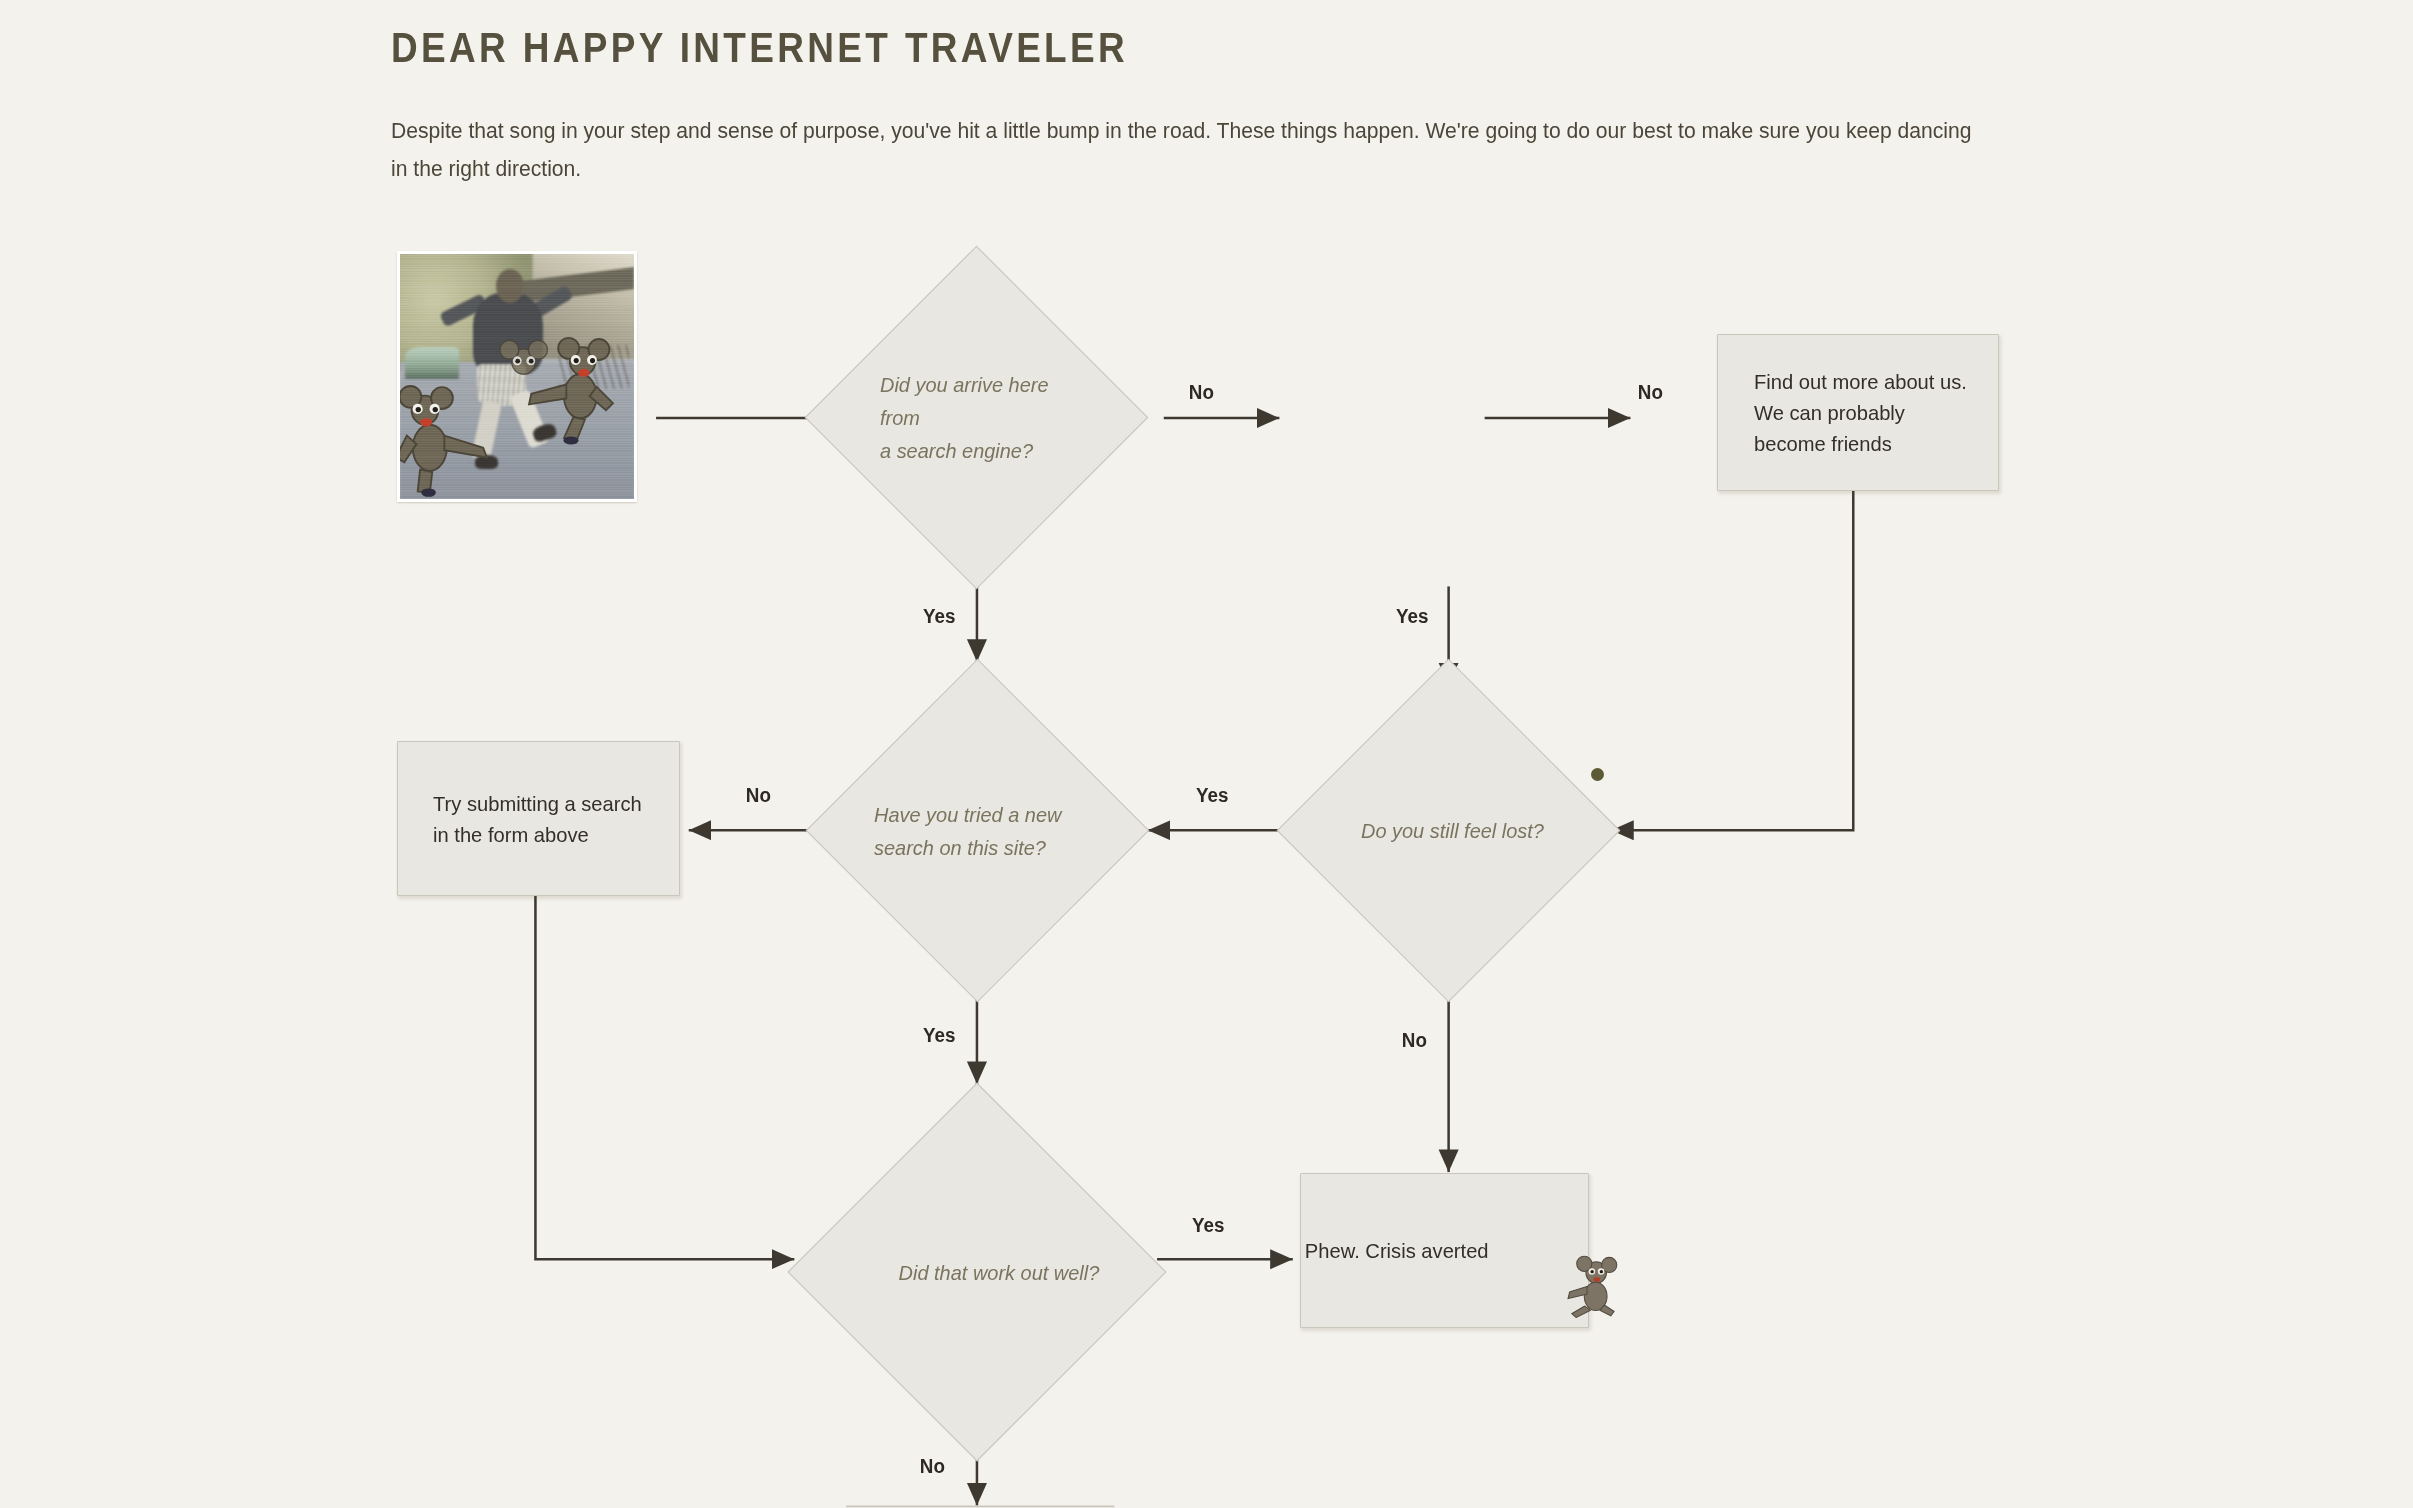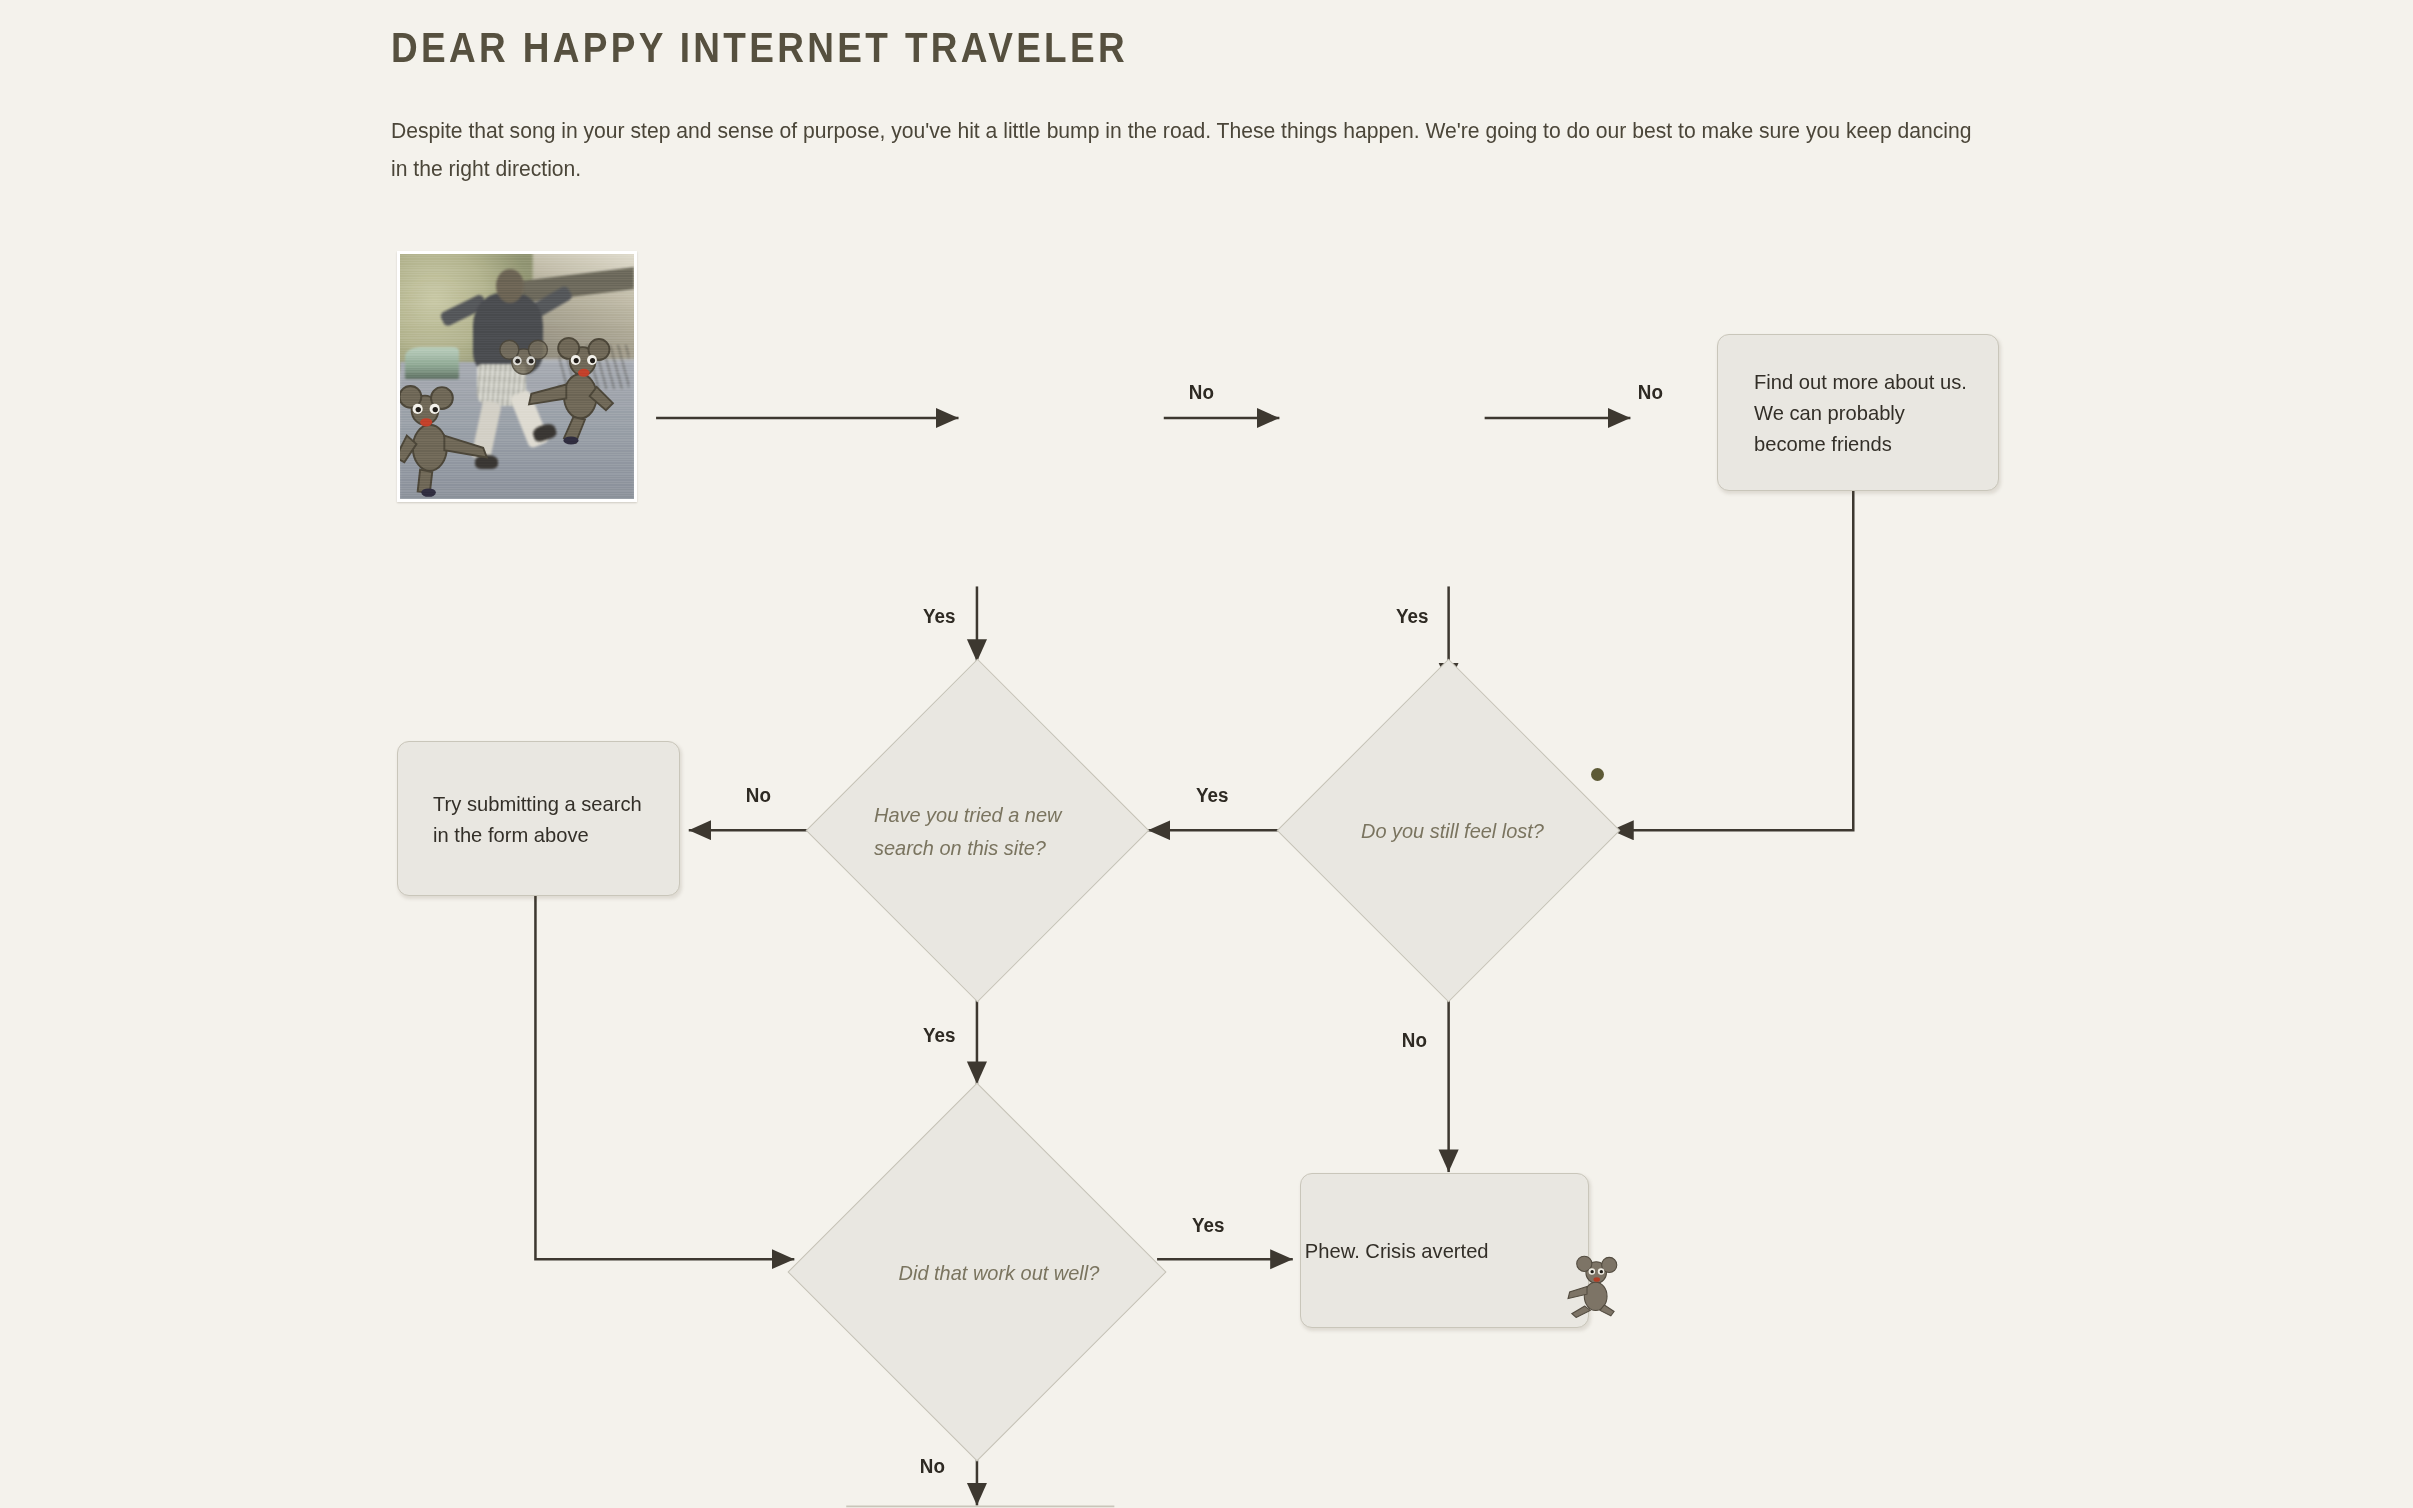--- a/index.html
+++ b/index.html
@@ -214,21 +214,21 @@
     padding-left: 0;
     transform: scaleX(0.95);
     transform-origin: left center;
   }
 
   
   .node-box {
     position: absolute;
     background: #e9e7e1;
     border: 0.8px solid #c9c6ba;
-    border-radius: 12px;
+    border-radius: 1px;
     box-sizing: border-box;
     box-shadow: 1.7px 2.5px 3.4px rgba(90,80,60,0.14);
     display: flex;
     align-items: center;
   }
   .node-box .blabel {
     font-size: 21px;
     line-height: 31px;
     color: #332f28;
     transform: scaleX(0.96);
@@ -367,20 +367,27 @@
         <circle cx="42" cy="39" r="5.6" fill="#f3f1ea"></circle>
         <circle cx="59" cy="39" r="5.6" fill="#f3f1ea"></circle>
         <circle cx="42.5" cy="39.5" r="3" fill="#211d18"></circle>
         <circle cx="59.5" cy="39.5" r="3" fill="#211d18"></circle>
       </svg>
 
       <div class="ph-grain"></div>
     </div>
   </div>
 
+  <div class="node-diamond" style="left:855px; top:296px; width:243px; height:243px;">
+    <div class="dshape"></div>
+    <div class="dlabel" style="margin-left:25px; width:228px;">
+      <div>Did you arrive here from</div>
+      <div>a search engine?</div>
+    </div>
+  </div>
 
 
   <div class="node-box" style="left:1717px; top:334px; width:282px; height:157px;">
     <div class="blabel" style="margin-left:36px;">
       <div>Find out more about us.</div>
       <div>We can probably</div>
       <div>become friends</div>
     </div>
   </div>
 

